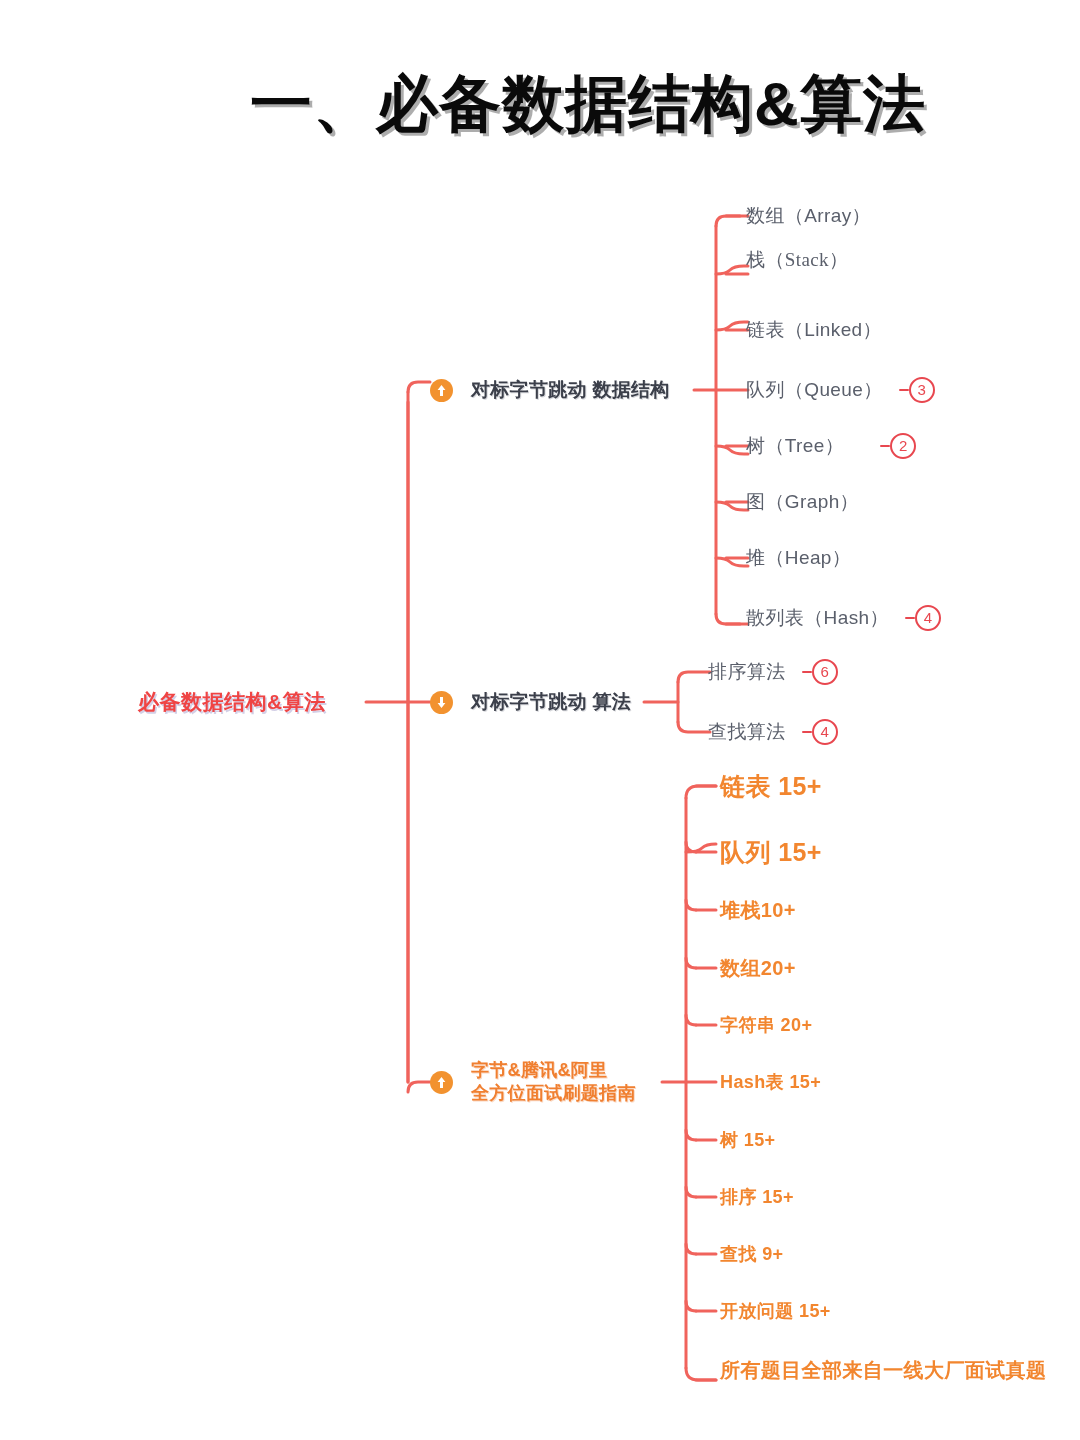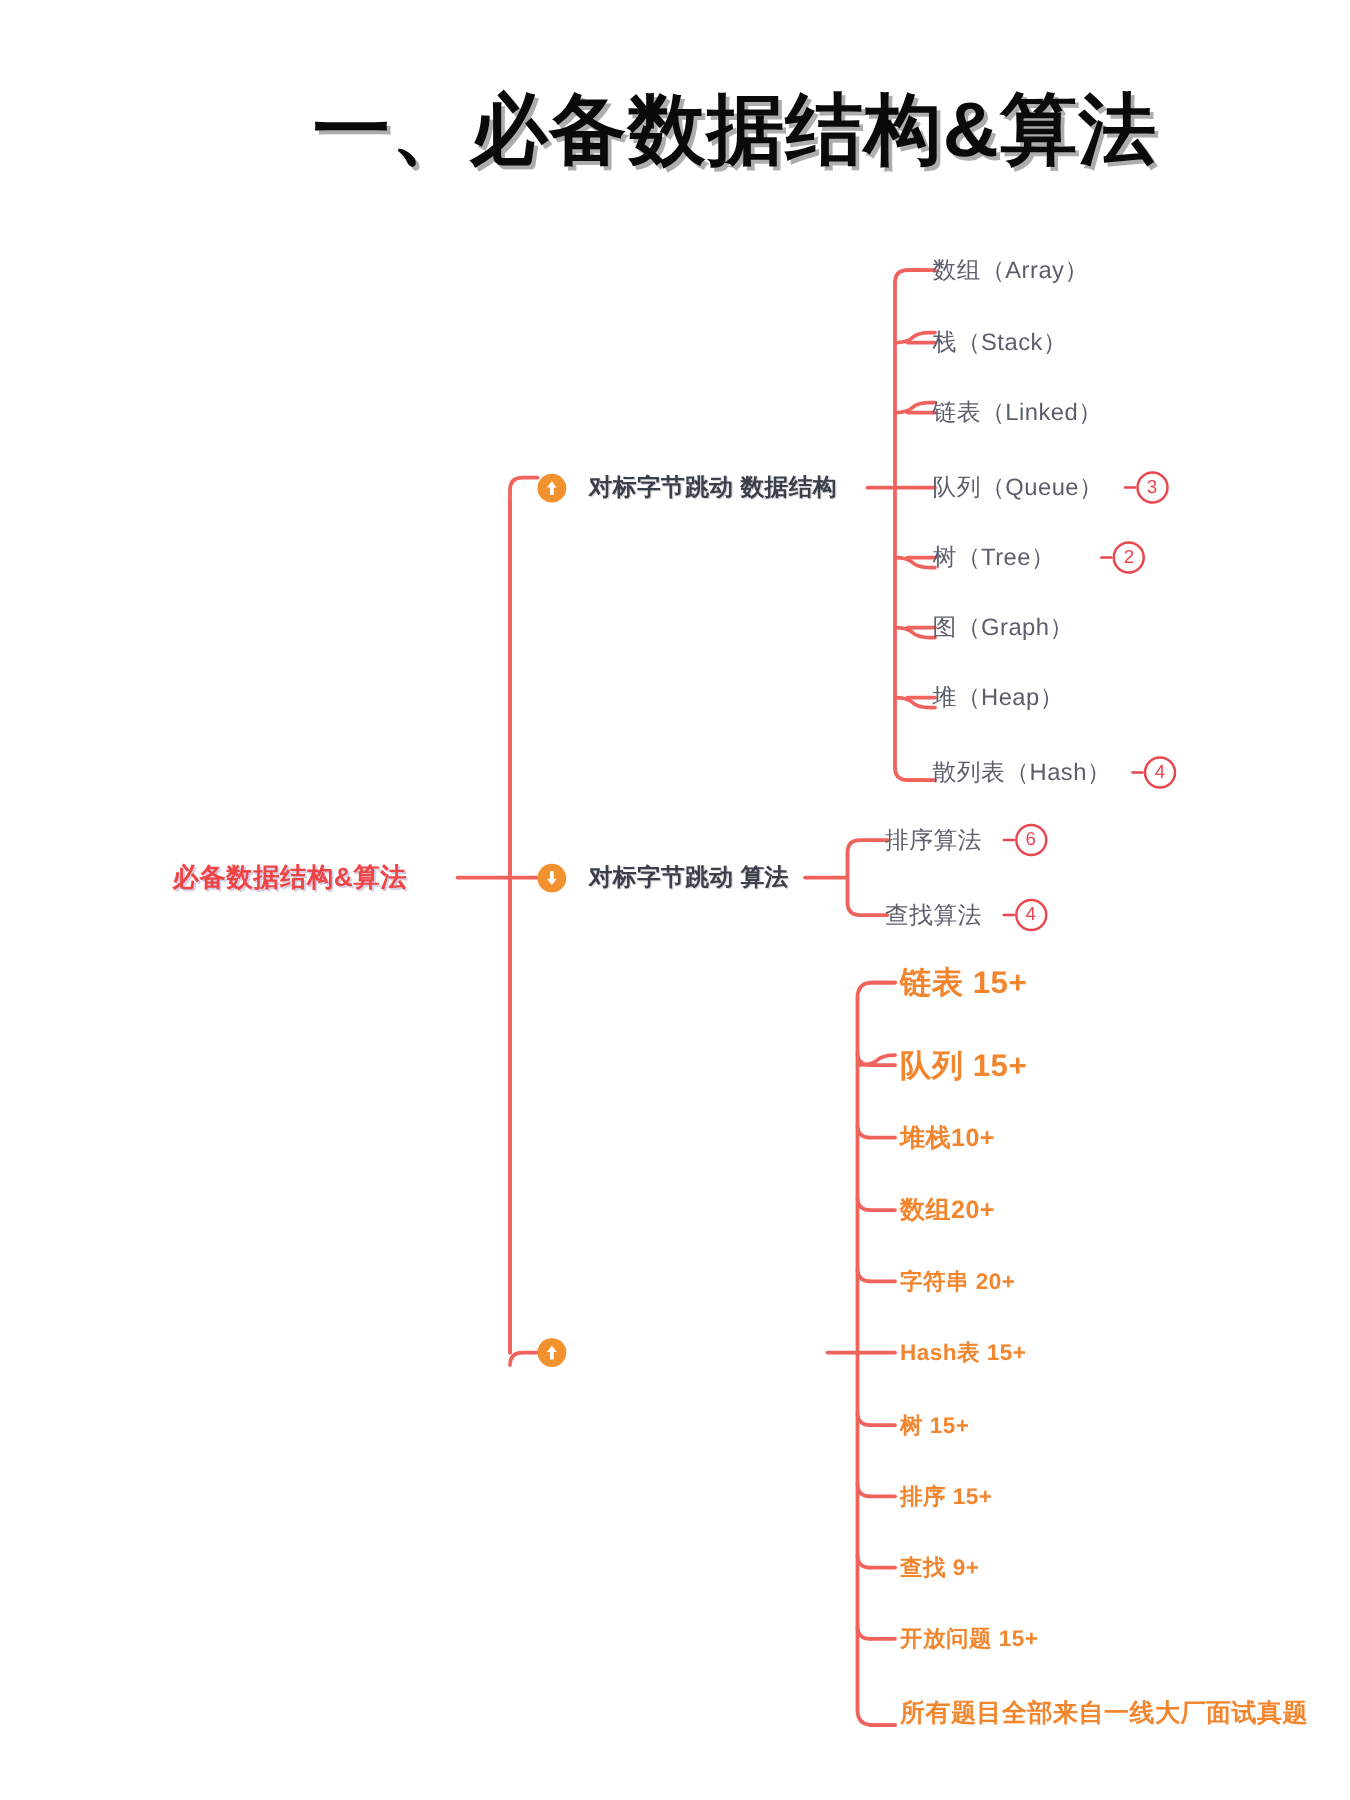--- a/index.html
+++ b/index.html
@@ -216,21 +216,21 @@
       <svg width="23" height="23" viewBox="0 0 23 23">
         <path d="M11.5 6 L15.4 11 H13 V17 H10 V11 H7.6 Z" fill="#ffffff"></path>
       </svg>
     </span>
     <span class="branch-label">对标字节跳动 数据结构</span>
   </div>
 
   <div class="node leaf" style="left:698px; top:216px;">
     <span class="leaf-text">数组（Array）</span>
   </div>
-  <div class="node leaf" style="left:698px; top:274px;">
+  <div class="node leaf" style="left:698px; top:260px;font-family:Liberation Serif, serif;">
     <span class="leaf-text">栈（Stack）</span>
   </div>
   <div class="node leaf" style="left:698px; top:330px;">
     <span class="leaf-text">链表（Linked）</span>
   </div>
   <div class="node leaf" style="left:698px; top:390px;">
     <span class="leaf-text">队列（Queue）</span>
     <span class="count-wrap">
       <span class="count-dash"></span>
       <span class="count-circle">3</span>
@@ -280,20 +280,22 @@
       <span class="count-circle">4</span>
     </span>
   </div>
 
   <div class="node branch-node" style="left:382px; top:1082px;">
     <span class="arrow-badge">
       <svg width="23" height="23" viewBox="0 0 23 23">
         <path d="M11.5 6 L15.4 11 H13 V17 H10 V11 H7.6 Z" fill="#ffffff"></path>
       </svg>
     </span>
+    <span class="branch-label orange">字节&amp;腾讯&amp;阿里
+全方位面试刷题指南</span>
   </div>
 
   <div class="node leaf" style="left:672px; top:786px;">
     <span class="leaf-text warm big">链表 15+</span>
   </div>
   <div class="node leaf" style="left:672px; top:852px;">
     <span class="leaf-text warm big">队列 15+</span>
   </div>
   <div class="node leaf" style="left:672px; top:910px;">
     <span class="leaf-text warm small">堆栈10+</span>

